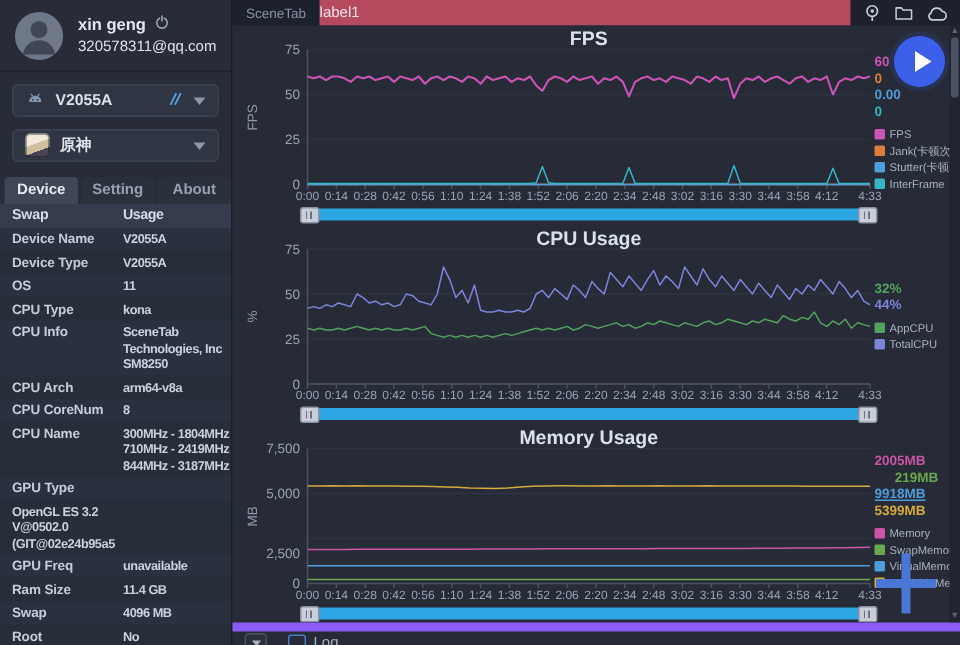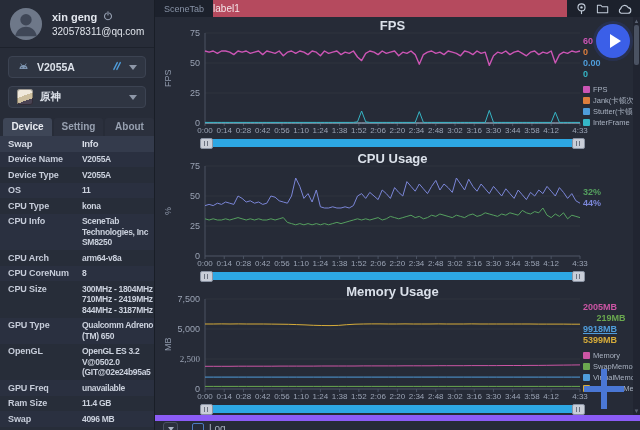--- a/index.html
+++ b/index.html
@@ -145,21 +145,21 @@
     </div>
 
     <div class="tabs" id="side-tabs">
         <div class="tab active">Device</div>
         <div class="tab">Setting</div>
         <div class="tab">About</div>
       </div>
     <div id="info-table">
         <div class="trow thead">
           <div class="tlabel">Swap</div>
-          <div class="tval">Info</div>
+          <div class="tval">Usage</div>
         </div>
         <div class="trow">
           <div class="tlabel">Device Name</div>
           <div class="tval">V2055A</div>
         </div>
         <div class="trow">
           <div class="tlabel">Device Type</div>
           <div class="tval">V2055A</div>
         </div>
         <div class="trow">
@@ -178,32 +178,29 @@
         </div>
         <div class="trow">
           <div class="tlabel">CPU Arch</div>
           <div class="tval">arm64-v8a</div>
         </div>
         <div class="trow">
           <div class="tlabel">CPU CoreNum</div>
           <div class="tval">8</div>
         </div>
         <div class="trow">
-          <div class="tlabel">CPU Size</div>
+          <div class="tlabel">CPU Name</div>
           <div class="tval">300MHz - 1804MHz
 710MHz - 2419MHz
 844MHz - 3187MHz</div>
         </div>
         <div class="trow">
           <div class="tlabel">GPU Type</div>
-          <div class="tval">Qualcomm Adreno
-(TM) 650</div>
-        </div>
-        <div class="trow">
-          <div class="tlabel">OpenGL</div>
+        </div>
+        <div class="trow">
           <div class="tval">OpenGL ES 3.2
 V@0502.0
 (GIT@02e24b95a5</div>
         </div>
         <div class="trow">
           <div class="tlabel">GPU Freq</div>
           <div class="tval">unavailable</div>
         </div>
         <div class="trow">
           <div class="tlabel">Ram Size</div>
@@ -394,20 +391,30 @@
             <span class="xtick" style="left: 269.231px;">3:16</span>
             <span class="xtick" style="left: 288.462px;">3:30</span>
             <span class="xtick" style="left: 307.692px;">3:44</span>
             <span class="xtick" style="left: 326.923px;">3:58</span>
             <span class="xtick" style="left: 346.154px;">4:12</span>
             <span class="xtick" style="left: 375px;">4:33</span>
           </div>
           <div class="side">
             <div class="stat" style="color: rgb(85, 160, 95);">32%</div>
             <div class="stat" style="color: rgb(123, 134, 216);">44%</div>
+            <div class="legend">
+              <div class="litem">
+                <span class="lsw" style="background: rgb(85, 160, 95);"></span>
+                <span class="llab">AppCPU</span>
+              </div>
+              <div class="litem">
+                <span class="lsw" style="background: rgb(123, 134, 216);"></span>
+                <span class="llab">TotalCPU</span>
+              </div>
+            </div>
           </div>
           <div class="hscroll">
             <div class="hbar"></div>
             <div class="hnd" style="left:0"></div>
             <div class="hnd" style="right:0"></div>
           </div>
         </div>
       <div class="chart" data-idx="2">
           <div class="c-title">Memory Usage</div>
           <div class="ylab">MB</div>
@@ -437,21 +444,21 @@
             <line x1="307.6923076923077" y1="90" x2="307.6923076923077" y2="93" stroke="#4b5363" stroke-width="1"></line>
             <line x1="326.9230769230769" y1="90" x2="326.9230769230769" y2="93" stroke="#4b5363" stroke-width="1"></line>
             <line x1="346.1538461538462" y1="90" x2="346.1538461538462" y2="93" stroke="#4b5363" stroke-width="1"></line>
             <line x1="375" y1="90" x2="375" y2="93" stroke="#4b5363" stroke-width="1"></line>
             <polyline points="0.0,25.0 8.3,25.0 16.7,24.9 25.0,25.0 33.3,24.9 41.7,25.0 50.0,25.0 58.3,25.0 66.7,25.1 75.0,25.2 83.3,25.3 91.7,25.6 100.0,25.9 108.3,26.3 116.7,26.5 125.0,26.6 133.3,26.4 141.7,25.7 150.0,25.2 158.3,25.0 166.7,24.9 175.0,24.9 183.3,25.0 191.7,25.0 200.0,24.9 208.3,25.0 216.7,25.0 225.0,25.0 233.3,24.9 241.7,25.0 250.0,25.0 258.3,25.0 266.7,24.9 275.0,25.0 283.3,25.0 291.7,25.0 300.0,25.0 308.3,25.0 316.7,25.0 325.0,25.0 333.3,25.1 341.7,25.1 350.0,25.1 358.3,25.1 366.7,25.2 375.0,25.2" fill="none" stroke="#d6ac3a" stroke-width="1" stroke-linejoin="round"></polyline>
             <polyline points="0.0,67.3 8.3,67.3 16.7,67.3 25.0,67.3 33.3,67.2 41.7,67.2 50.0,67.2 58.3,67.2 66.7,67.2 75.0,67.1 83.3,67.1 91.7,67.1 100.0,67.1 108.3,67.1 116.7,67.0 125.0,67.0 133.3,67.0 141.7,67.0 150.0,67.0 158.3,66.9 166.7,66.9 175.0,66.9 183.3,66.9 191.7,66.9 200.0,66.8 208.3,66.8 216.7,66.8 225.0,66.8 233.3,66.7 241.7,66.7 250.0,66.7 258.3,66.7 266.7,66.6 275.0,66.6 283.3,66.6 291.7,66.6 300.0,66.5 308.3,66.5 316.7,66.5 325.0,66.4 333.3,66.4 341.7,66.3 350.0,66.2 358.3,66.1 366.7,66.0 375.0,65.9" fill="none" stroke="#cb55a4" stroke-width="1" stroke-linejoin="round"></polyline>
             <polyline points="0.0,78.1 8.3,78.1 16.7,78.1 25.0,78.1 33.3,78.1 41.7,78.1 50.0,78.1 58.3,78.1 66.7,78.1 75.0,78.1 83.3,78.1 91.7,78.1 100.0,78.1 108.3,78.1 116.7,78.1 125.0,78.1 133.3,78.1 141.7,78.1 150.0,78.1 158.3,78.1 166.7,78.1 175.0,78.1 183.3,78.1 191.7,78.1 200.0,78.1 208.3,78.1 216.7,78.1 225.0,78.1 233.3,78.1 241.7,78.1 250.0,78.1 258.3,78.1 266.7,78.1 275.0,78.1 283.3,78.1 291.7,78.1 300.0,78.1 308.3,78.1 316.7,78.1 325.0,78.1 333.3,78.1 341.7,78.1 350.0,78.1 358.3,78.1 366.7,78.1 375.0,78.1" fill="none" stroke="#4f9ddb" stroke-width="1" stroke-linejoin="round"></polyline>
             <polyline points="0.0,87.4 8.3,87.4 16.7,87.4 25.0,87.4 33.3,87.4 41.7,87.4 50.0,87.4 58.3,87.4 66.7,87.4 75.0,87.4 83.3,87.4 91.7,87.4 100.0,87.4 108.3,87.4 116.7,87.4 125.0,87.4 133.3,87.4 141.7,87.4 150.0,87.4 158.3,87.4 166.7,87.4 175.0,87.4 183.3,87.4 191.7,87.4 200.0,87.4 208.3,87.4 216.7,87.4 225.0,87.4 233.3,87.4 241.7,87.4 250.0,87.4 258.3,87.4 266.7,87.4 275.0,87.4 283.3,87.4 291.7,87.4 300.0,87.4 308.3,87.4 316.7,87.4 325.0,87.4 333.3,87.4 341.7,87.4 350.0,87.4 358.3,87.4 366.7,87.4 375.0,87.4" fill="none" stroke="#6aa84f" stroke-width="1" stroke-linejoin="round"></polyline>
           </svg>
           <span class="ytick" style="top: 100px;">0</span>
-          <span class="ytick" style="top: 70px; font-family: Liberation Serif, serif;">2,500</span>
+          <span class="ytick" style="top: 80px;">2,500</span>
           <span class="ytick" style="top: 40px;">5,000</span>
           <span class="ytick" style="top: 10px;">7,500</span>
           <div class="xticks">
             <span class="xtick" style="left: 0px;">0:00</span>
             <span class="xtick" style="left: 19.2308px;">0:14</span>
             <span class="xtick" style="left: 38.4615px;">0:28</span>
             <span class="xtick" style="left: 57.6923px;">0:42</span>
             <span class="xtick" style="left: 76.9231px;">0:56</span>
             <span class="xtick" style="left: 96.1538px;">1:10</span>
             <span class="xtick" style="left: 115.385px;">1:24</span>

